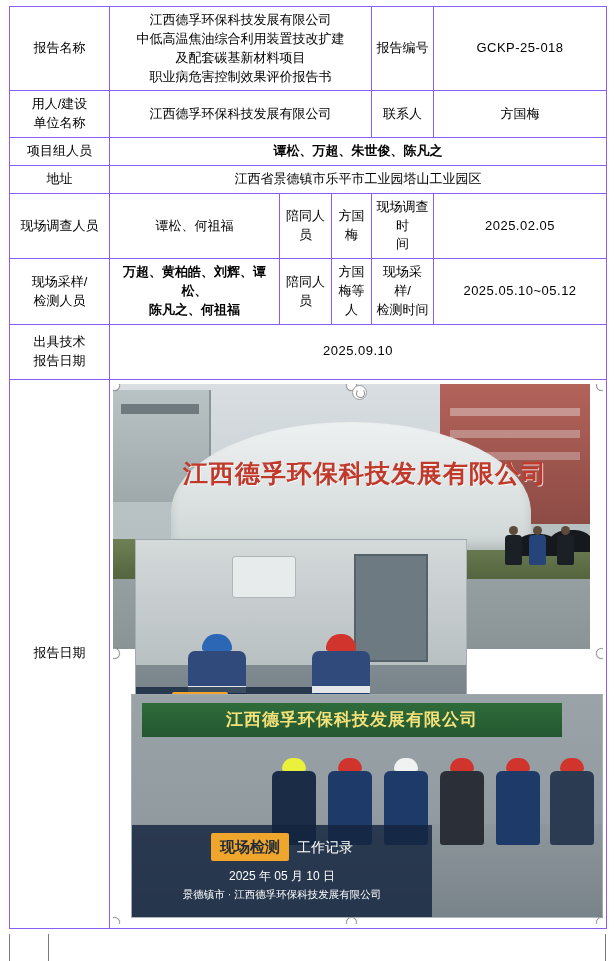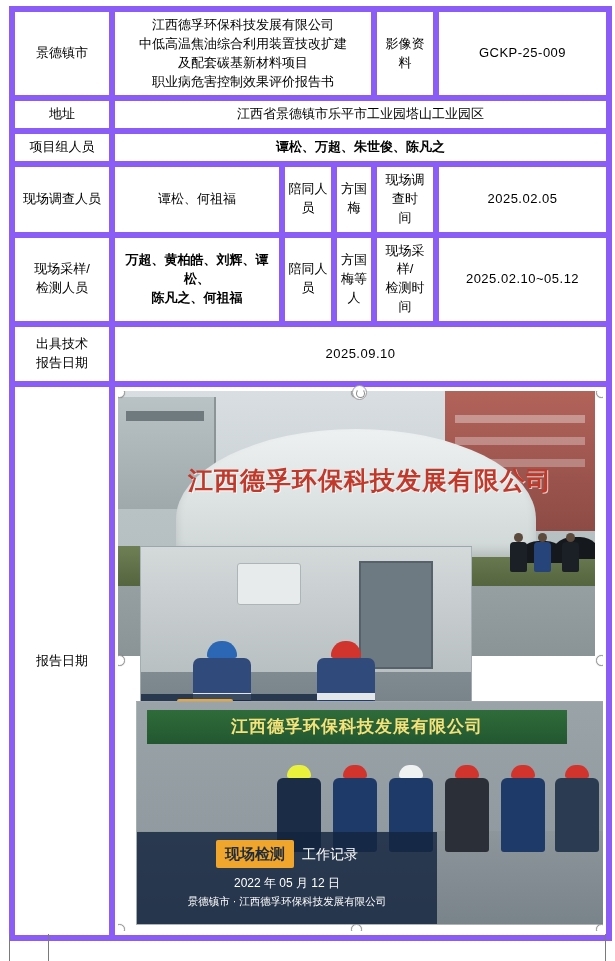--- a/index.html
+++ b/index.html
@@ -20,21 +20,21 @@
     height: 961px;
     background: #fff;
   }
   table.report {
     border-collapse: collapse;
     table-layout: fixed;
     width: 597px;
     margin: 6px 0 0 9px;
   }
   table.report td {
-    border: 6px solid #8b5cf6;
+    border: 1px solid #8b5cf6;
     padding: 4px 3px;
     text-align: center;
     vertical-align: middle;
     font-size: 13px;
     line-height: 1.45;
     color: #000;
   }
   td.label {
     font-size: 13px;
   }
@@ -295,50 +295,56 @@
       <col style="width:100px">
       <col style="width:108px">
       <col style="width:62px">
       <col style="width:52px">
       <col style="width:40px">
       <col style="width:62px">
       <col style="width:173px">
     </colgroup>
     <tbody>
       <tr>
-        <td class="label">景德镇市</td>
+        <td class="label">报告名称</td>
         <td class="title-cell" colspan="4">
           江西德孚环保科技发展有限公司<br>中低高温焦油综合利用装置技改扩建<br>及配套碳基新材料项目<br>职业病危害控制效果评价报告书
         </td>
-        <td class="label">影像资料</td>
-        <td class="num">GCKP-25-009</td>
+        <td class="label">报告编号</td>
+        <td class="num">GCKP-25-018</td>
+      </tr>
+      <tr>
+        <td class="label">用人/建设<br>单位名称</td>
+        <td colspan="4">江西德孚环保科技发展有限公司</td>
+        <td class="label">联系人</td>
+        <td>方国梅</td>
+      </tr>
+      <tr>
+        <td class="label">项目组人员</td>
+        <td class="strong" colspan="6">谭松、万超、朱世俊、陈凡之</td>
       </tr>
       <tr>
         <td class="label">地址</td>
         <td colspan="6">江西省景德镇市乐平市工业园塔山工业园区</td>
-      </tr>
-      <tr>
-        <td class="label">项目组人员</td>
-        <td class="strong" colspan="6">谭松、万超、朱世俊、陈凡之</td>
       </tr>
       <tr>
         <td class="label">现场调查人员</td>
         <td colspan="2">谭松、何祖福</td>
         <td class="small">陪同人<br>员</td>
         <td class="small">方国梅</td>
         <td class="small">现场调查时<br>间</td>
         <td class="num">2025.02.05</td>
       </tr>
       <tr>
         <td class="label">现场采样/<br>检测人员</td>
         <td class="strong" colspan="2">万超、黄柏皓、刘辉、谭松、<br>陈凡之、何祖福</td>
         <td class="small">陪同人<br>员</td>
         <td class="small">方国梅等<br>人</td>
         <td class="small">现场采样/<br>检测时间</td>
-        <td class="num">2025.02.10~05.12</td>
+        <td class="num">2025.05.10~05.12</td>
       </tr>
       <tr>
         <td class="label">出具技术<br>报告日期</td>
         <td class="num date-cell" colspan="6">2025.09.10</td>
       </tr>
       <tr>
         <td class="label">报告日期</td>
         <td class="media-cell" colspan="6">
           <div class="media-wrap">
 
@@ -412,21 +418,21 @@
               <div class="pg-person" style="left:364px;">
                 <div class="helmet"></div>
                   <div class="torso"></div>
               </div>
               <div class="pg-person" style="left:418px;">
                 <div class="helmet"></div>
                   <div class="torso" style="background:#2b3c52;"></div>
               </div>
               <div class="pg-banner">
                 <span class="tag">现场检测</span><span class="tt">工作记录</span>
-                <div class="dt">2022 年 05 月 12 日</div>
+                <div class="dt">2025 年 05 月 10 日</div>
                 <div class="org">景德镇市 · 江西德孚环保科技发展有限公司</div>
               </div>
             </div>
 
             <div class="handle" style="left:-4px; top:-4px;"></div>
             <div class="handle" style="left:233px; top:-4px;"></div>
             <div class="handle" style="right:-4px; top:-4px;"></div>
             <div class="handle" style="left:-4px; top:264px;"></div>
             <div class="handle" style="right:-4px; top:264px;"></div>
             <div class="handle" style="left:-4px; bottom:-4px;"></div>

